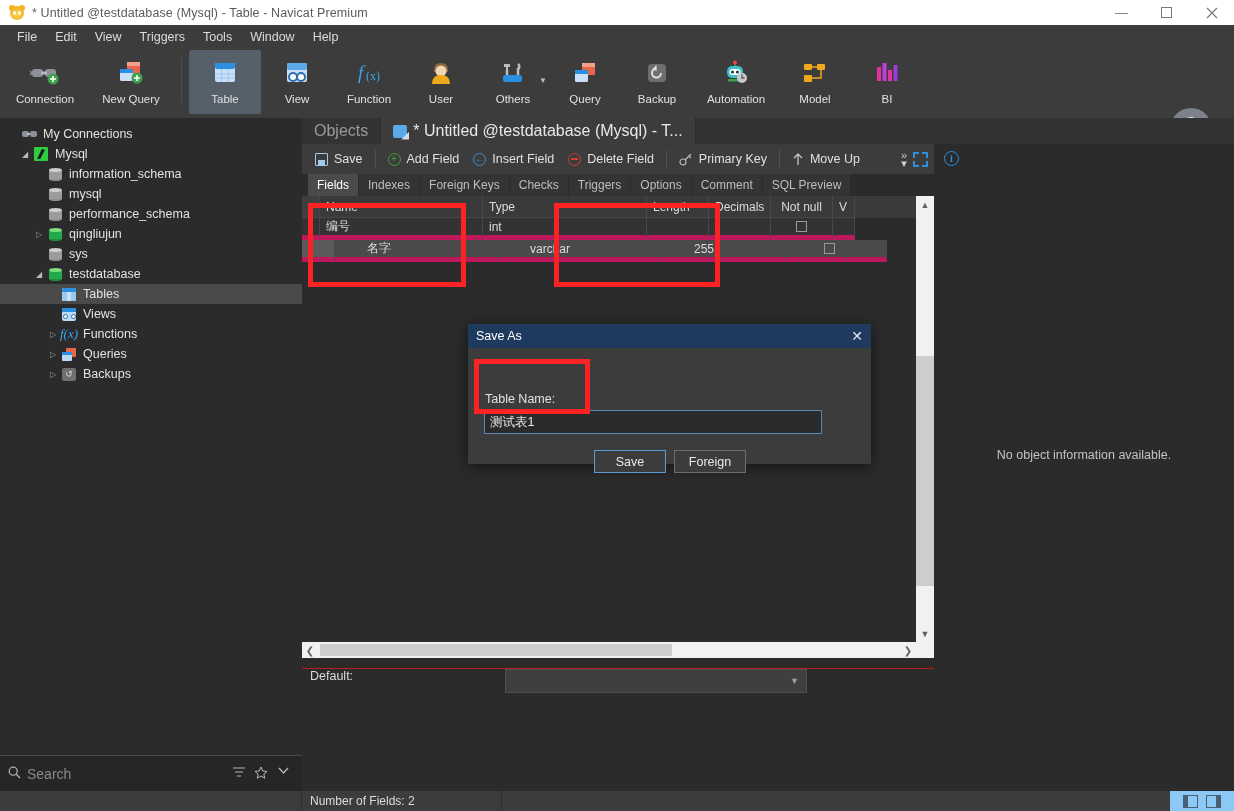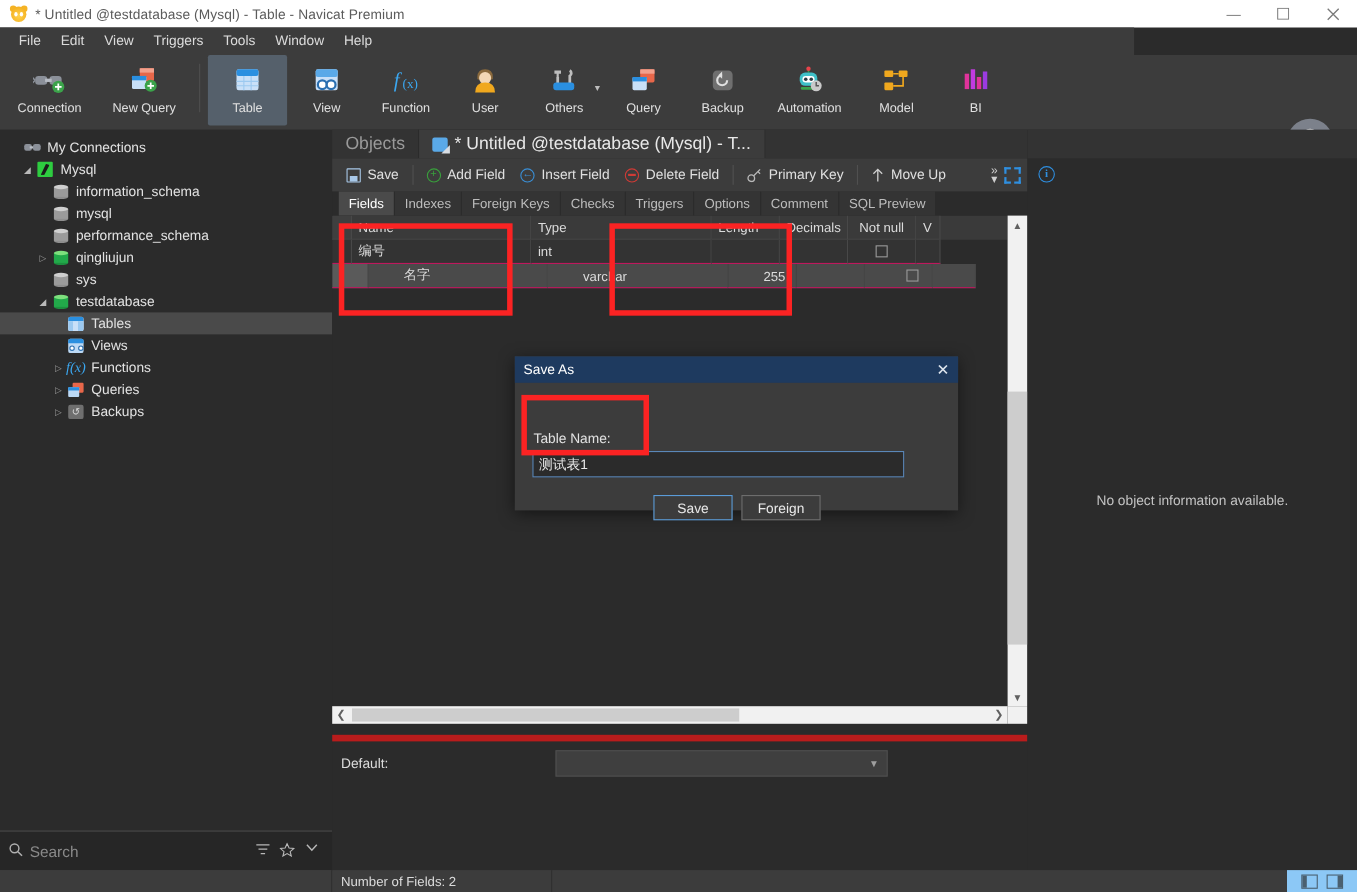--- a/index.html
+++ b/index.html
@@ -32,21 +32,21 @@
   .wincontrols { position:absolute; right:0; top:0; height:25px; display:flex; }
   .wincontrols > div {
     width: 45px; height: 25px; display:flex; align-items:center; justify-content:center;
     color:#7a7a7a;
   }
   .wc-min { font-size: 13px; line-height: 4px; }
   .wc-max svg, .wc-close svg { display:block; }
 
   
   .menubar {
-    position:absolute; left:0; top:25px; width:1031px; height:25px;
+    position:absolute; left:0; top:25px; width:1234px; height:25px;
     background:#3c3c3c; display:flex; align-items:center; padding-left:8px; gap:0px;
   }
   .menubar .mi {
     font-size: 12.5px; color:#dcdcdc; padding: 3px 9px 4px 9px; border-radius:2px;
   }
 
   
   .ribbon {
     position:absolute; left:0; top:50px; width:1234px; height:68px;
     background:#3c3c3c; display:flex; align-items:flex-start; padding-left:2px;
@@ -188,21 +188,21 @@
     background:#343434; margin-right:1px;
   }
   .subtabs .st.active { background:#4a4a4a; color:#ffffff; }
 
   
   .gridwrap { position:absolute; left:0; top:78px; width:632px; height:462px; }
   .grid { position:absolute; left:0; top:0; width:614px; height:446px; overflow:hidden; }
   .grow { display:flex; height:22px; }
   .gh { background:#3a3a3a; color:#dcdcdc; font-size:12px; }
   .gc {
-    border-right:1px solid #484848; border-bottom:1px solid #be185d;
+    border-right:1px solid #484848; border-bottom:5px solid #be185d;
     padding:0 6px; display:flex; align-items:center; font-size:12px; color:#dcdcdc;
     overflow:hidden; white-space:nowrap;
   }
   .grow.r2 .gc { background:#333333; }
   .grow.r3 .gc { background:#4a4a4a;padding-left:32px; }
   .gc.hd { background:#3a3a3a; border-bottom:1px solid #484848; }
   .gc.marker { width:18px; padding:0; background:#3f3f3f; }
   .grow.r3 .gc.marker { background:#5a5a5a; }
   .cw-name { width:163px; }
   .cw-type { width:164px; }
@@ -221,21 +221,21 @@
   .hscroll {
     position:absolute; left:0; bottom:0; width:614px; height:16px; background:#f1f1f1;
     display:flex; align-items:center;
   }
   .hscroll .ar { width:16px; text-align:center; color:#606060; font-size:10px; }
   .hscroll .thumb { position:absolute; left:18px; top:2px; height:12px; width:352px; background:#cdcdcd; }
   .grid-corner { position:absolute; right:0; bottom:0; width:18px; height:16px; background:#f1f1f1; }
 
   .defaultrow {
     position:absolute; left:0; top:550px; width:632px; height:46px;
-    border-top:6px solid #b91c1c; display:flex; align-items:center; padding-left:8px;
+    border-top:1px solid #b91c1c; display:flex; padding-left:8px;
   }
   .defaultrow .lbl { font-size:12.5px; color:#dcdcdc; width:195px; }
   .combo {
     width:302px; height:24px; background:#3f3f3f; border:1px solid #4f4f4f;
     display:flex; align-items:center; justify-content:flex-end; padding-right:7px;
     color:#9f9f9f; font-size:9px;
   }
 
   
   .rightpanel {

